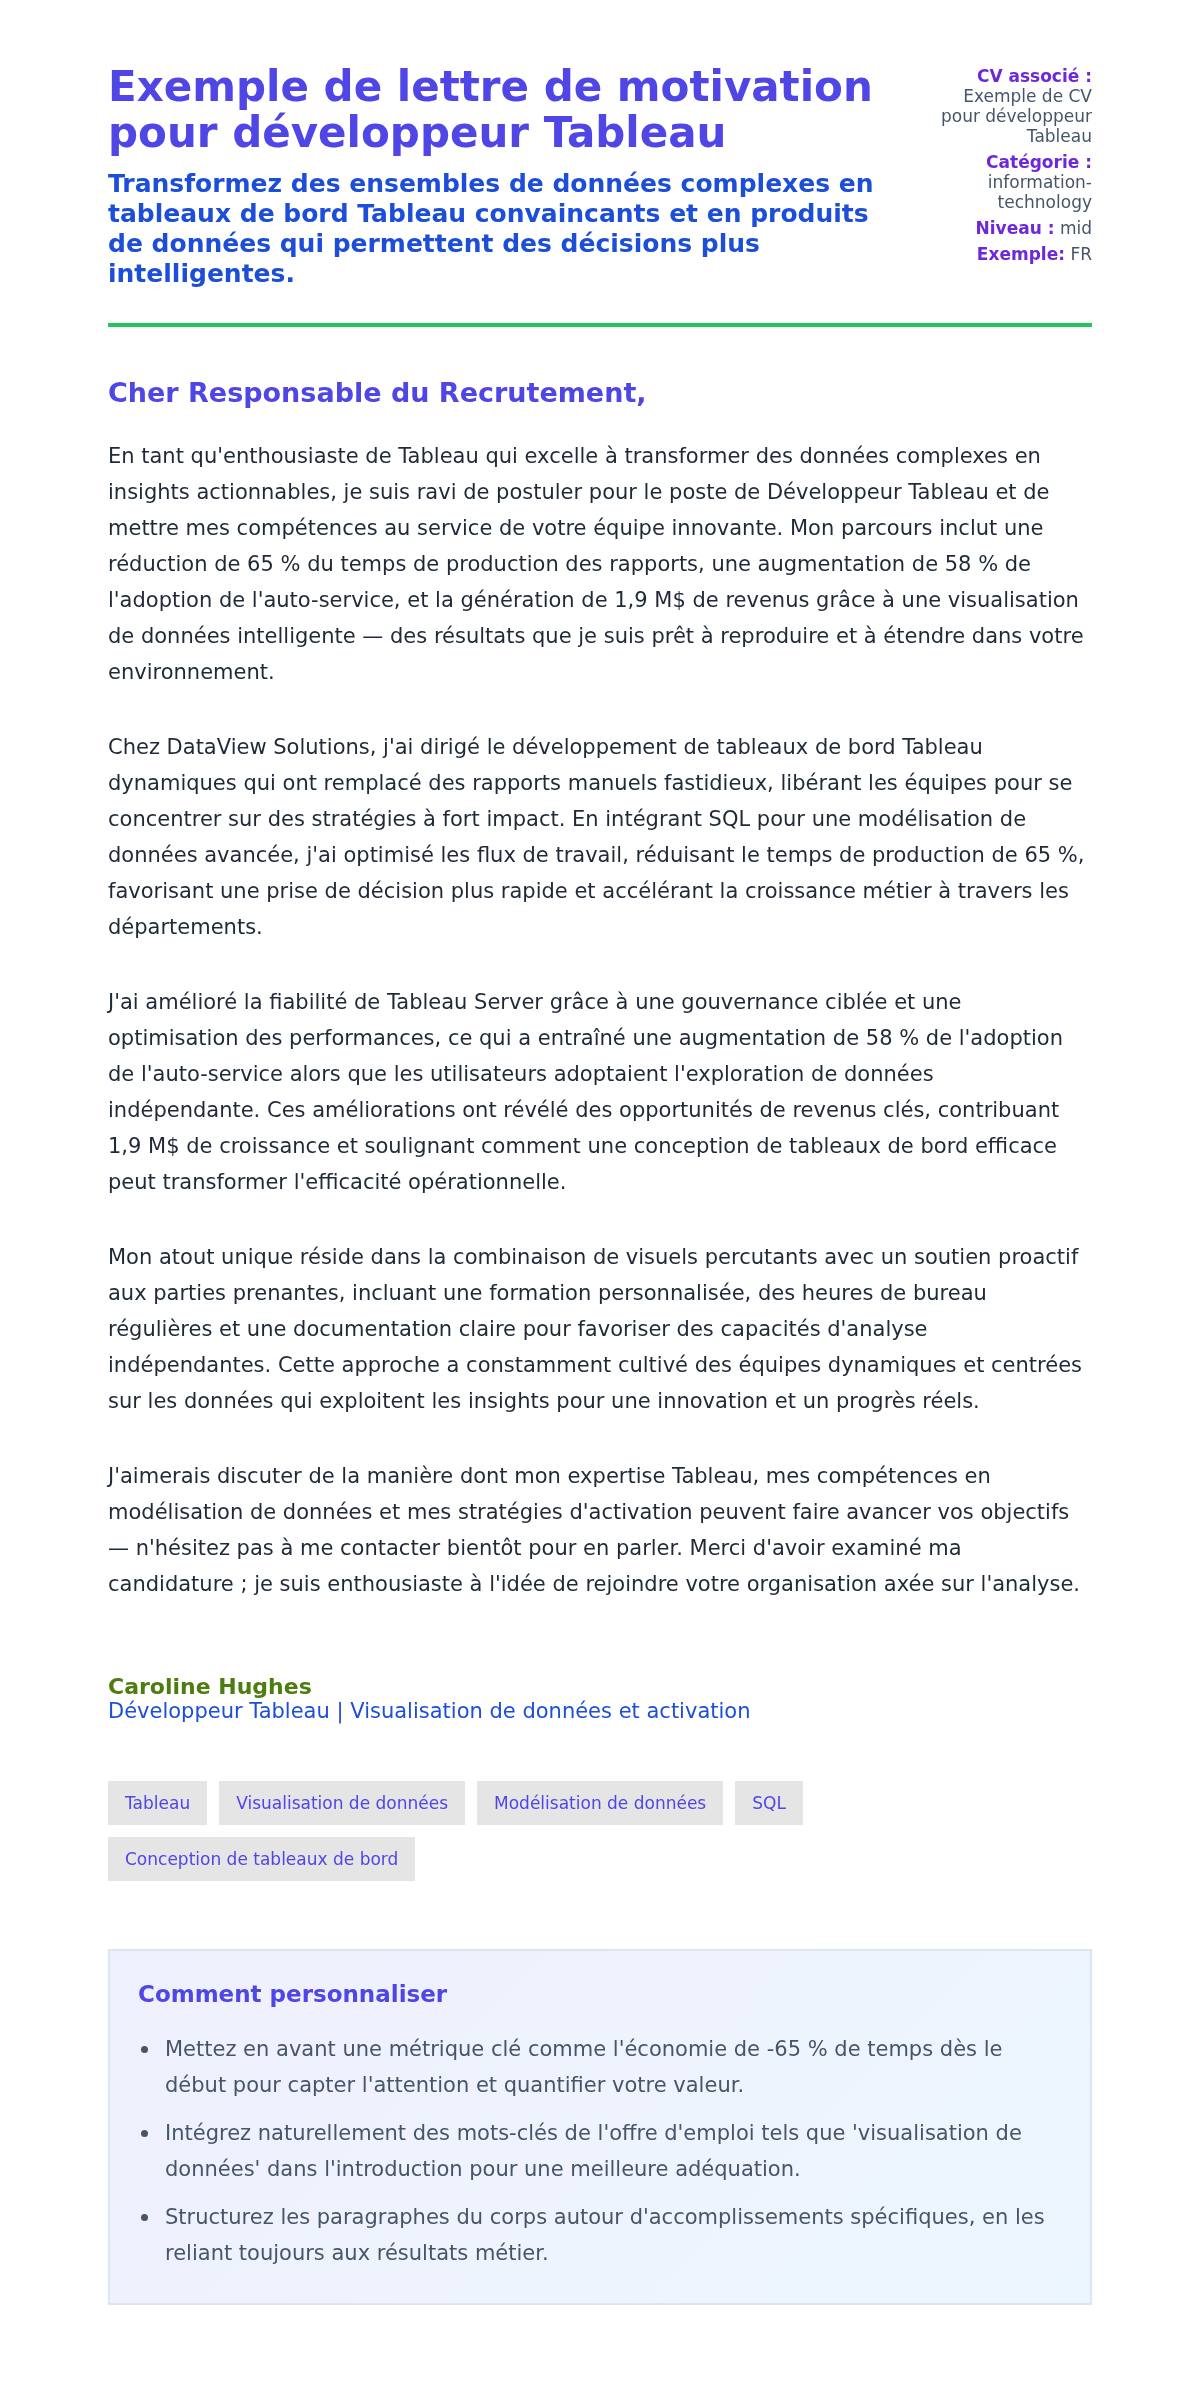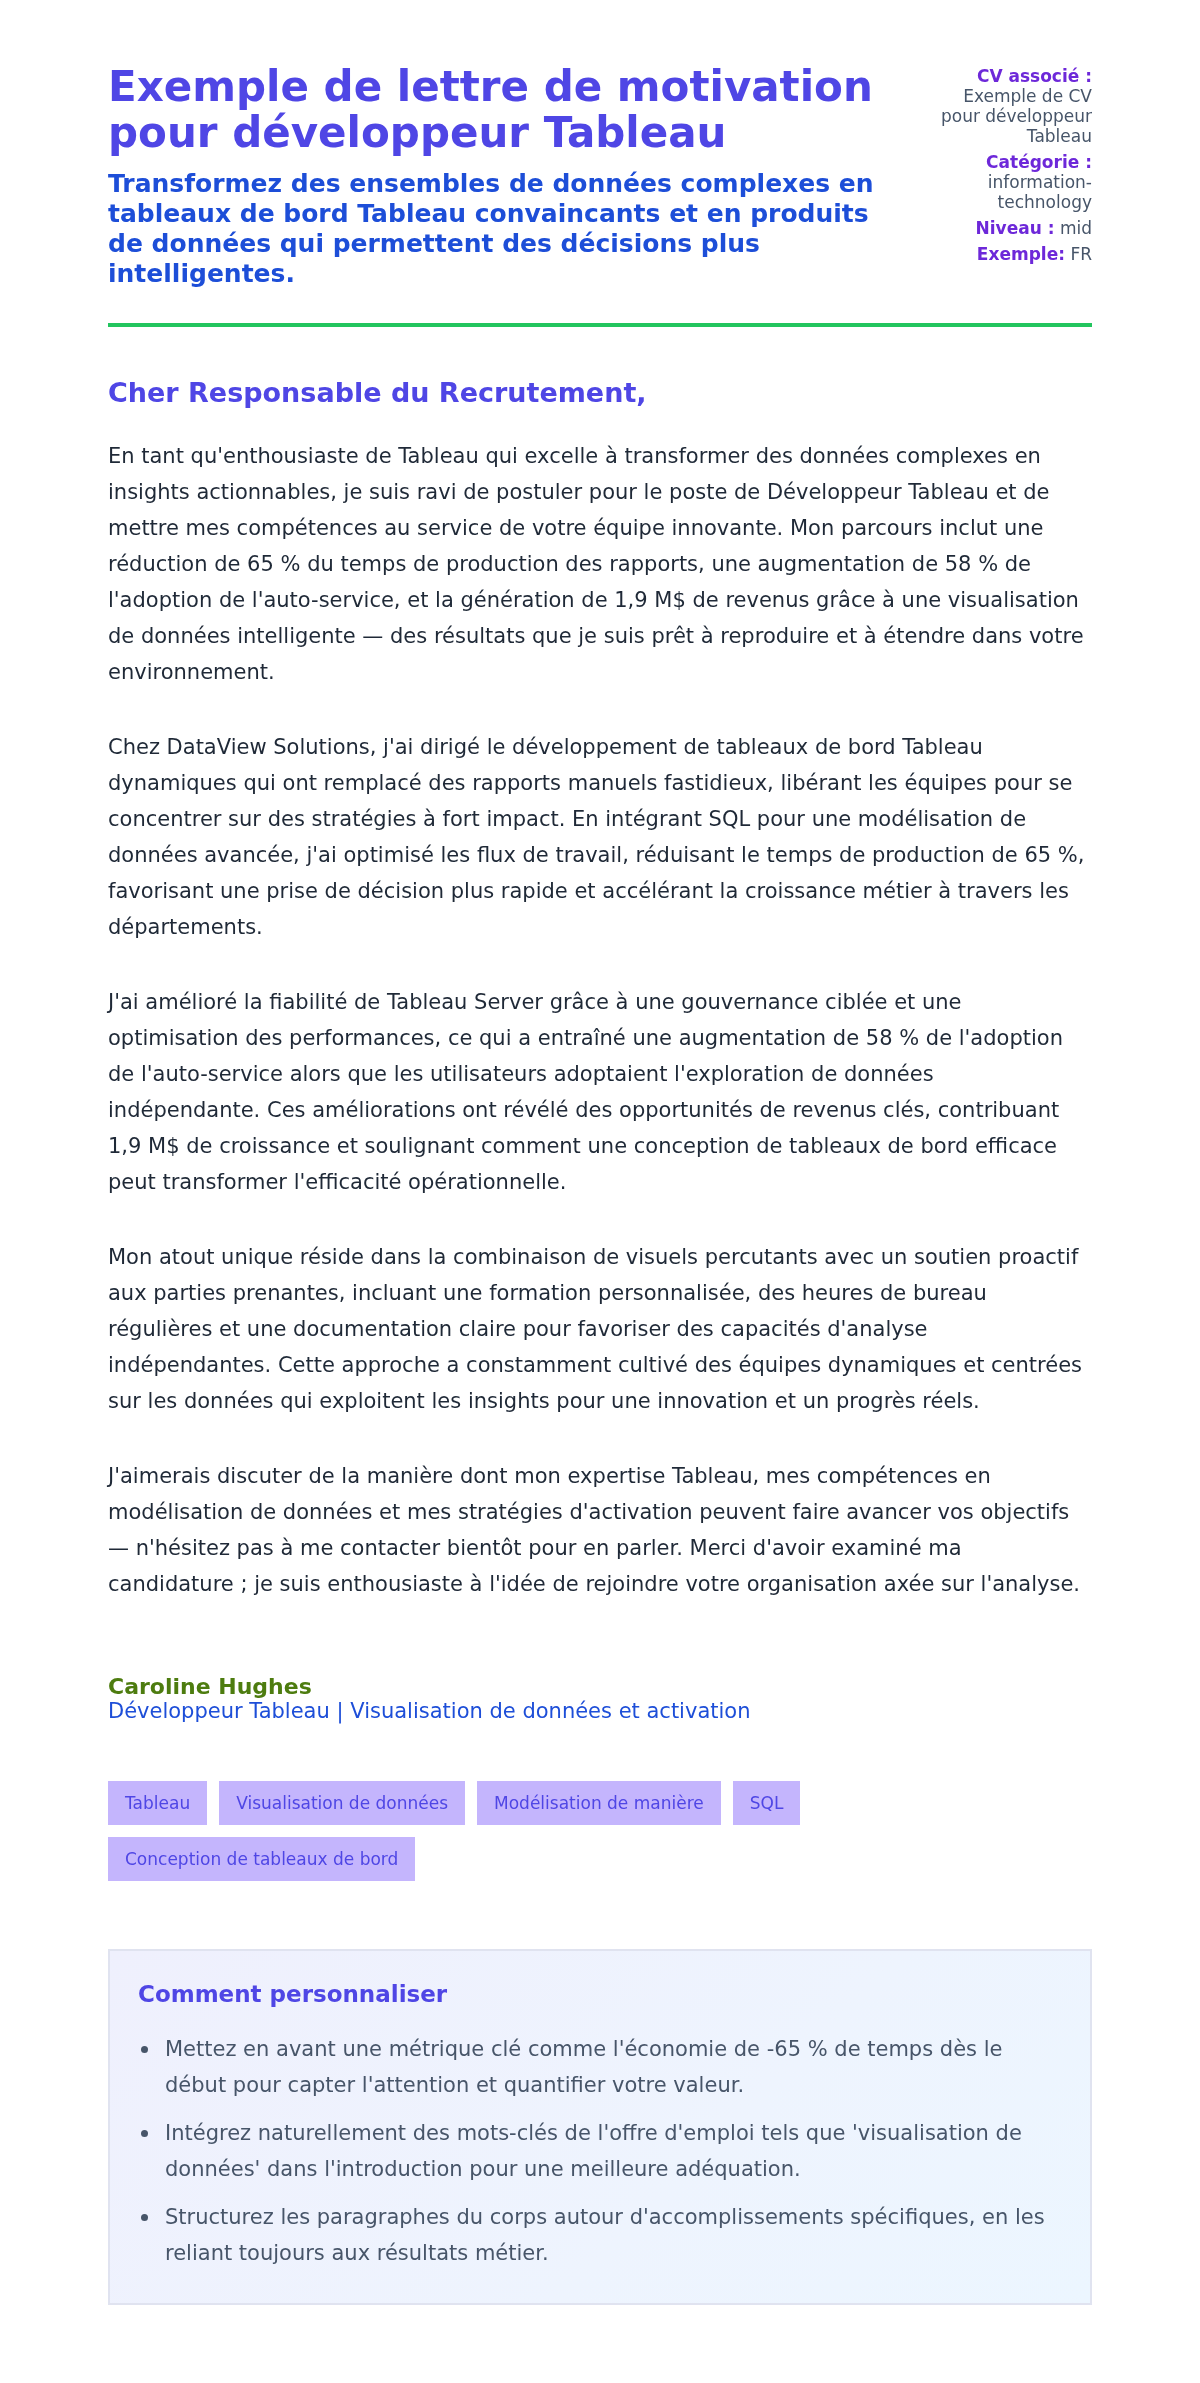--- a/index.html
+++ b/index.html
@@ -68,21 +68,21 @@
       color: #1d4ed8;
     }
     .tags {
       margin-top: 58px;
       display: flex;
       flex-wrap: wrap;
       gap: 12px 12px;
       width: 760px;
     }
     .tag {
-      background: #c4b5fd;
+      background: #e5e5e5;
       color: #4f46e5;
       font-size: 17px;
       padding: 12px 17px;
       line-height: 20px;
     }
     .tips {
       margin-top: 68px;
       border: 2px solid #e0e3f0;
       background: linear-gradient(135deg, #eff0fd 0%, #eef4fe 60%, #ecf6ff 100%);
       padding: 30px 30px 20px 28px;
@@ -155,21 +155,21 @@
   </div>
 
   <div class="signature">
     <div class="sig-name">Caroline Hughes</div>
     <div class="sig-title">Développeur Tableau | Visualisation de données et activation</div>
   </div>
 
   <div class="tags">
     <span class="tag">Tableau</span>
     <span class="tag">Visualisation de données</span>
-    <span class="tag">Modélisation de manière</span>
+    <span class="tag">Modélisation de données</span>
     <span class="tag">SQL</span>
     <span class="tag">Conception de tableaux de bord</span>
   </div>
 
   <section class="tips">
     <h3 class="tips-title">Comment personnaliser</h3>
     <ul class="tips-list">
       <li>
         <span class="bullet"></span>
         <span>Mettez en avant une métrique clé comme l'économie de -65 % de temps dès le début pour capter l'attention et quantifier votre valeur.</span>

